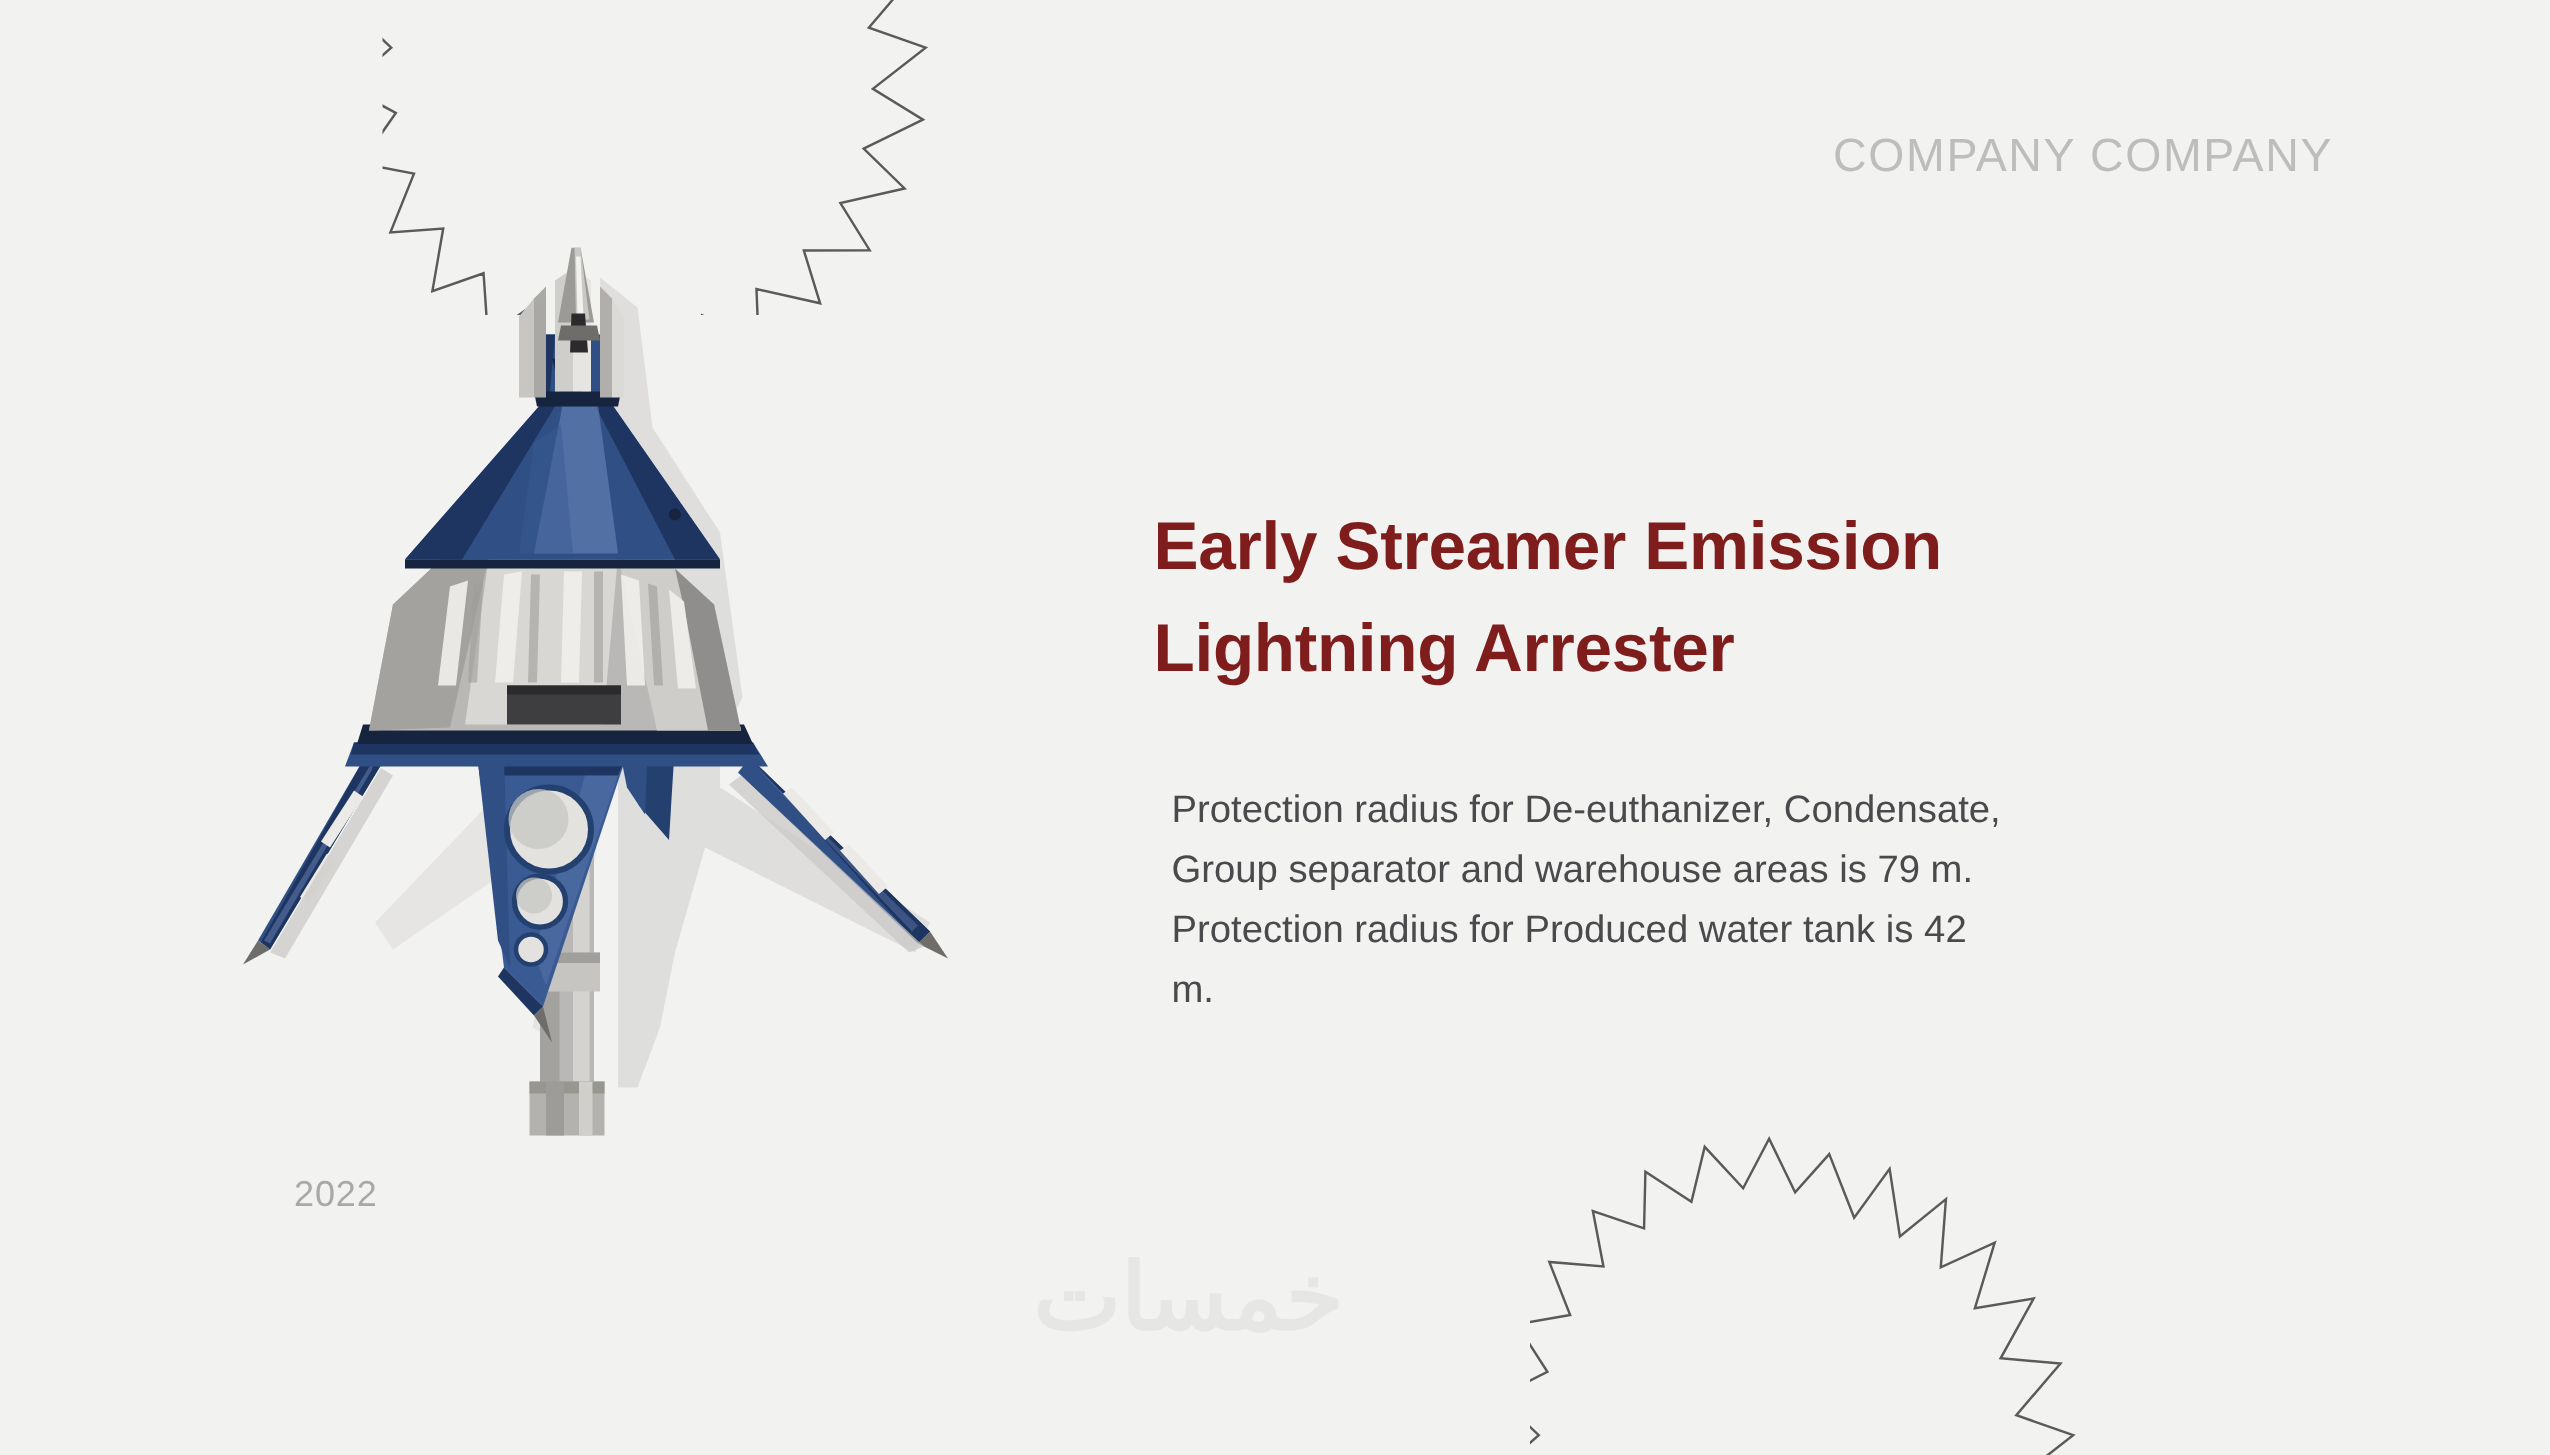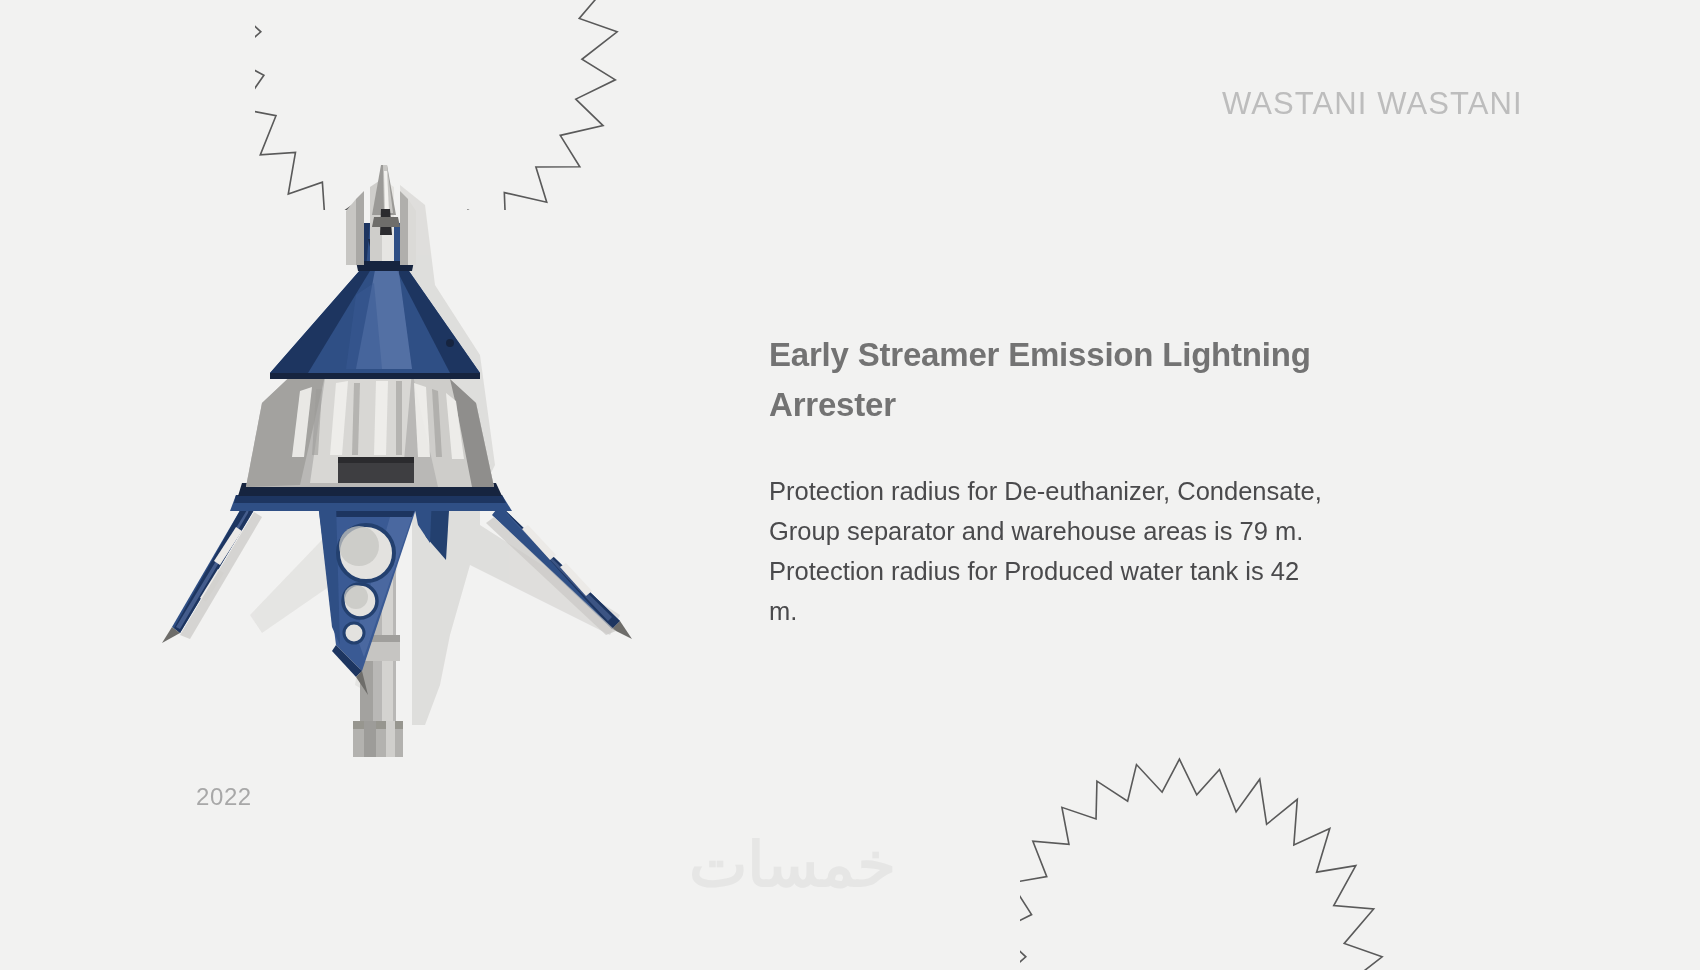--- a/index.html
+++ b/index.html
@@ -37,30 +37,30 @@
   }
 
   
   #text-col {
     position: absolute;
     left: 769px;
     top: 330px;
     width: 700px;
   }
   #headline {
-    font-size: 33px;
+    font-size: 45px;
     line-height: 1.52;
     font-weight: 700;
-    color: #737373;
+    color: #7f1d1d;
     letter-spacing: -0.2px;
     margin: 0;
     max-width: 640px;
   }
   #body-copy {
-    margin: 0;
+    margin: 12px;
     padding-top: 42px;
     font-size: 25.5px;
     line-height: 1.565;
     color: #४;
     color: #4a4a4c;
     font-weight: 400;
     max-width: 560px;
     white-space: pre-line;
   }
 
@@ -101,21 +101,21 @@
 <div id="slide">
 
   <svg id="burst-top" class="burst" width="380" height="380" viewBox="0 0 200 200">
     <polygon fill="none" stroke="#5a5a5a" stroke-width="0.9" points="100,8 109.2,31.5 122.3,13.4 126.1,38.4 143.1,24.6 141.2,49.8 161.1,40.7 153.8,64.9 175.5,61.3 163.3,83.4 185.4,85.3 169.1,104.4 190.1,111.8 170.6,127 189.1,138.4 167.2,149.1 182.3,163.8 158.6,169.2 169.4,186.6 145.1,186.7 151.1,206.2 127.6,200.9 128.4,221.2 107.5,210.6 103.1,230.5 86,215 77.1,233.2 64.8,213.6 52.2,229.3 44.9,207 28.4,218.5 26.8,195.1 7.9,201.7 11.9,178.6 -7.6,180 1.1,158.3 -18.6,154.5 -5.6,135.9 -23.6,126.2 -7.3,111.8 -22.3,97.6 -4.1,88.4 -15.4,70.8 4.3,67.4 -3.4,47.8 16.6,49.5 12.7,29 31.6,35.4 32.1,14.5 49.1,25.6 54,5.3 68.2,20.6 77.8,2.3 87.4,22.1" transform="translate(10,0) scale(0.95)"></polygon>
   </svg>
 
   <svg id="burst-bottom" class="burst" width="380" height="380" viewBox="0 0 200 200">
     <polygon fill="none" stroke="#5a5a5a" stroke-width="0.9" points="100,8 109.2,31.5 122.3,13.4 126.1,38.4 143.1,24.6 141.2,49.8 161.1,40.7 153.8,64.9 175.5,61.3 163.3,83.4 185.4,85.3 169.1,104.4 190.1,111.8 170.6,127 189.1,138.4 167.2,149.1 182.3,163.8 158.6,169.2 169.4,186.6 145.1,186.7 151.1,206.2 127.6,200.9 128.4,221.2 107.5,210.6 103.1,230.5 86,215 77.1,233.2 64.8,213.6 52.2,229.3 44.9,207 28.4,218.5 26.8,195.1 7.9,201.7 11.9,178.6 -7.6,180 1.1,158.3 -18.6,154.5 -5.6,135.9 -23.6,126.2 -7.3,111.8 -22.3,97.6 -4.1,88.4 -15.4,70.8 4.3,67.4 -3.4,47.8 16.6,49.5 12.7,29 31.6,35.4 32.1,14.5 49.1,25.6 54,5.3 68.2,20.6 77.8,2.3 87.4,22.1" transform="translate(10,0) scale(0.95)"></polygon>
   </svg>
 
-  <div id="brand">WASTANI WASTANI</div>
+  <div id="brand">COMPANY COMPANY</div>
 
   <svg id="illustration" viewBox="0 0 520 610">
 
     <g opacity="0.55">
       <path fill="#cfcecb" d="M250 20 L275 40 L285 120 L330 190 L345 300 L330 330
                               L330 360 L470 450 L460 470 L320 400 L300 470 L290 520
                               L275 560 L262 560 L262 300 Z"></path>
       <path fill="#dcdbd8" d="M215 330 L100 450 L112 468 L225 390 Z"></path>
       <path fill="#dcdbd8" d="M226 392 L205 520 L222 530 L248 400 Z"></path>
     </g>

